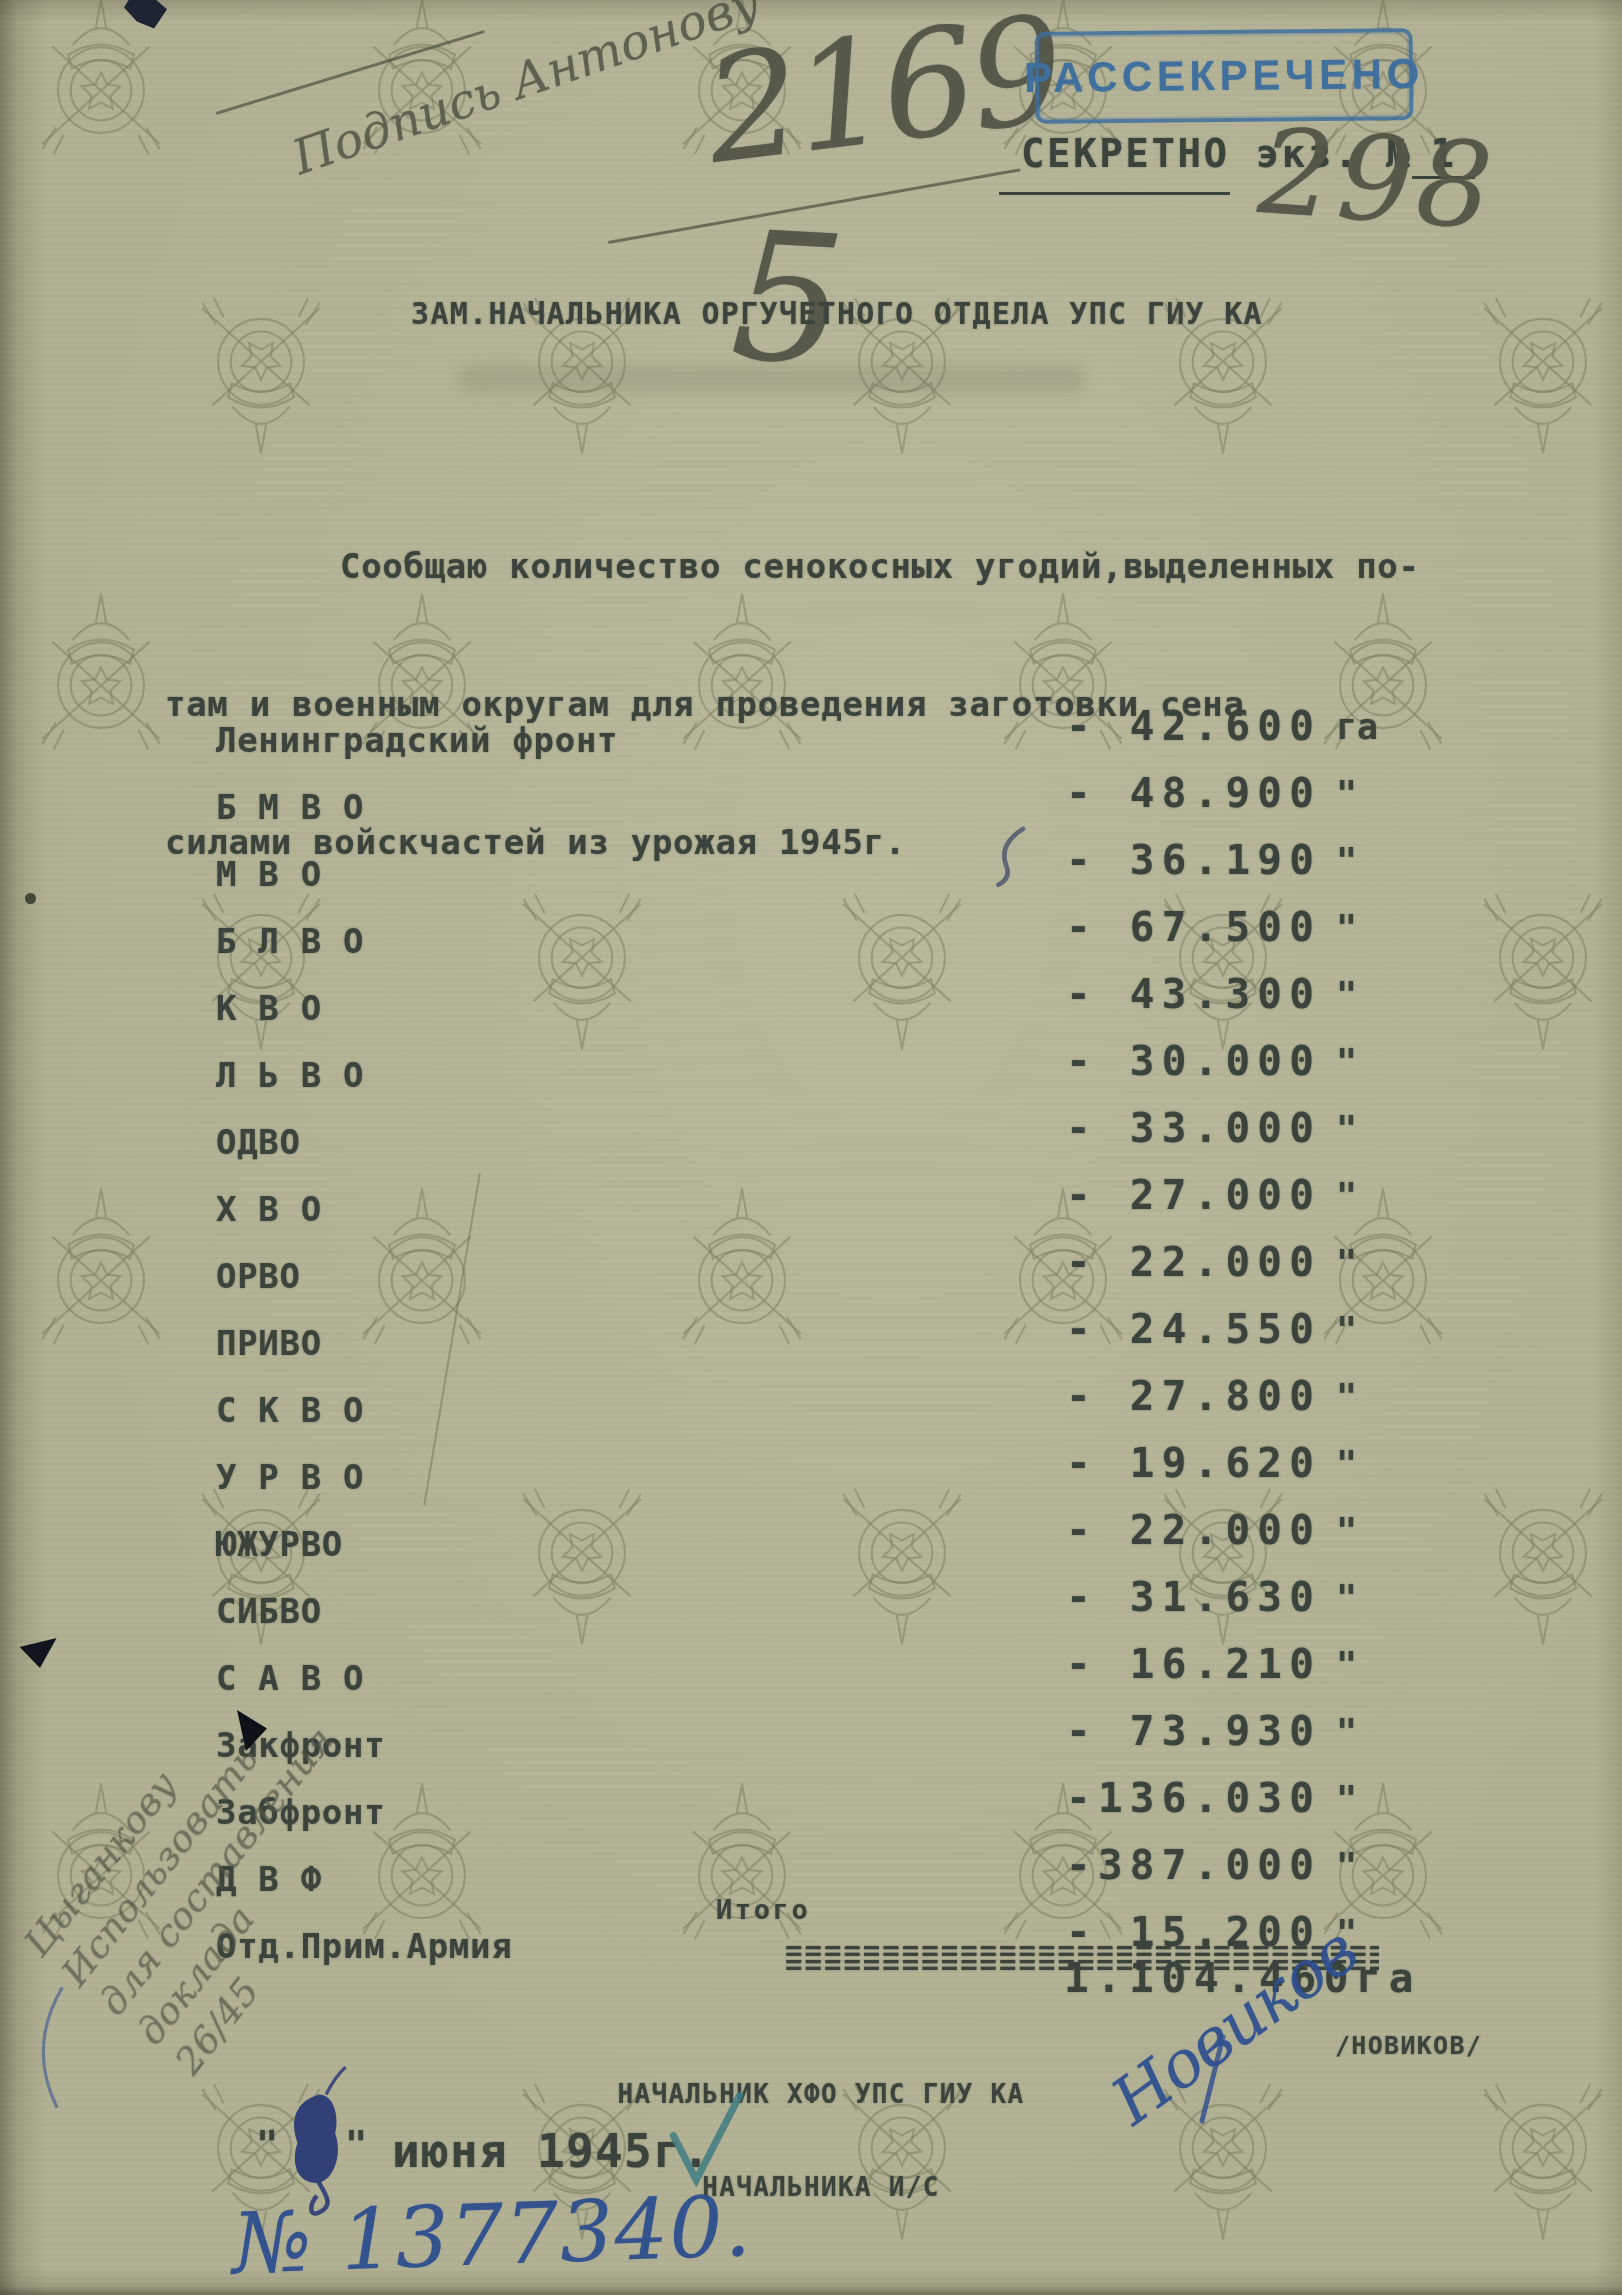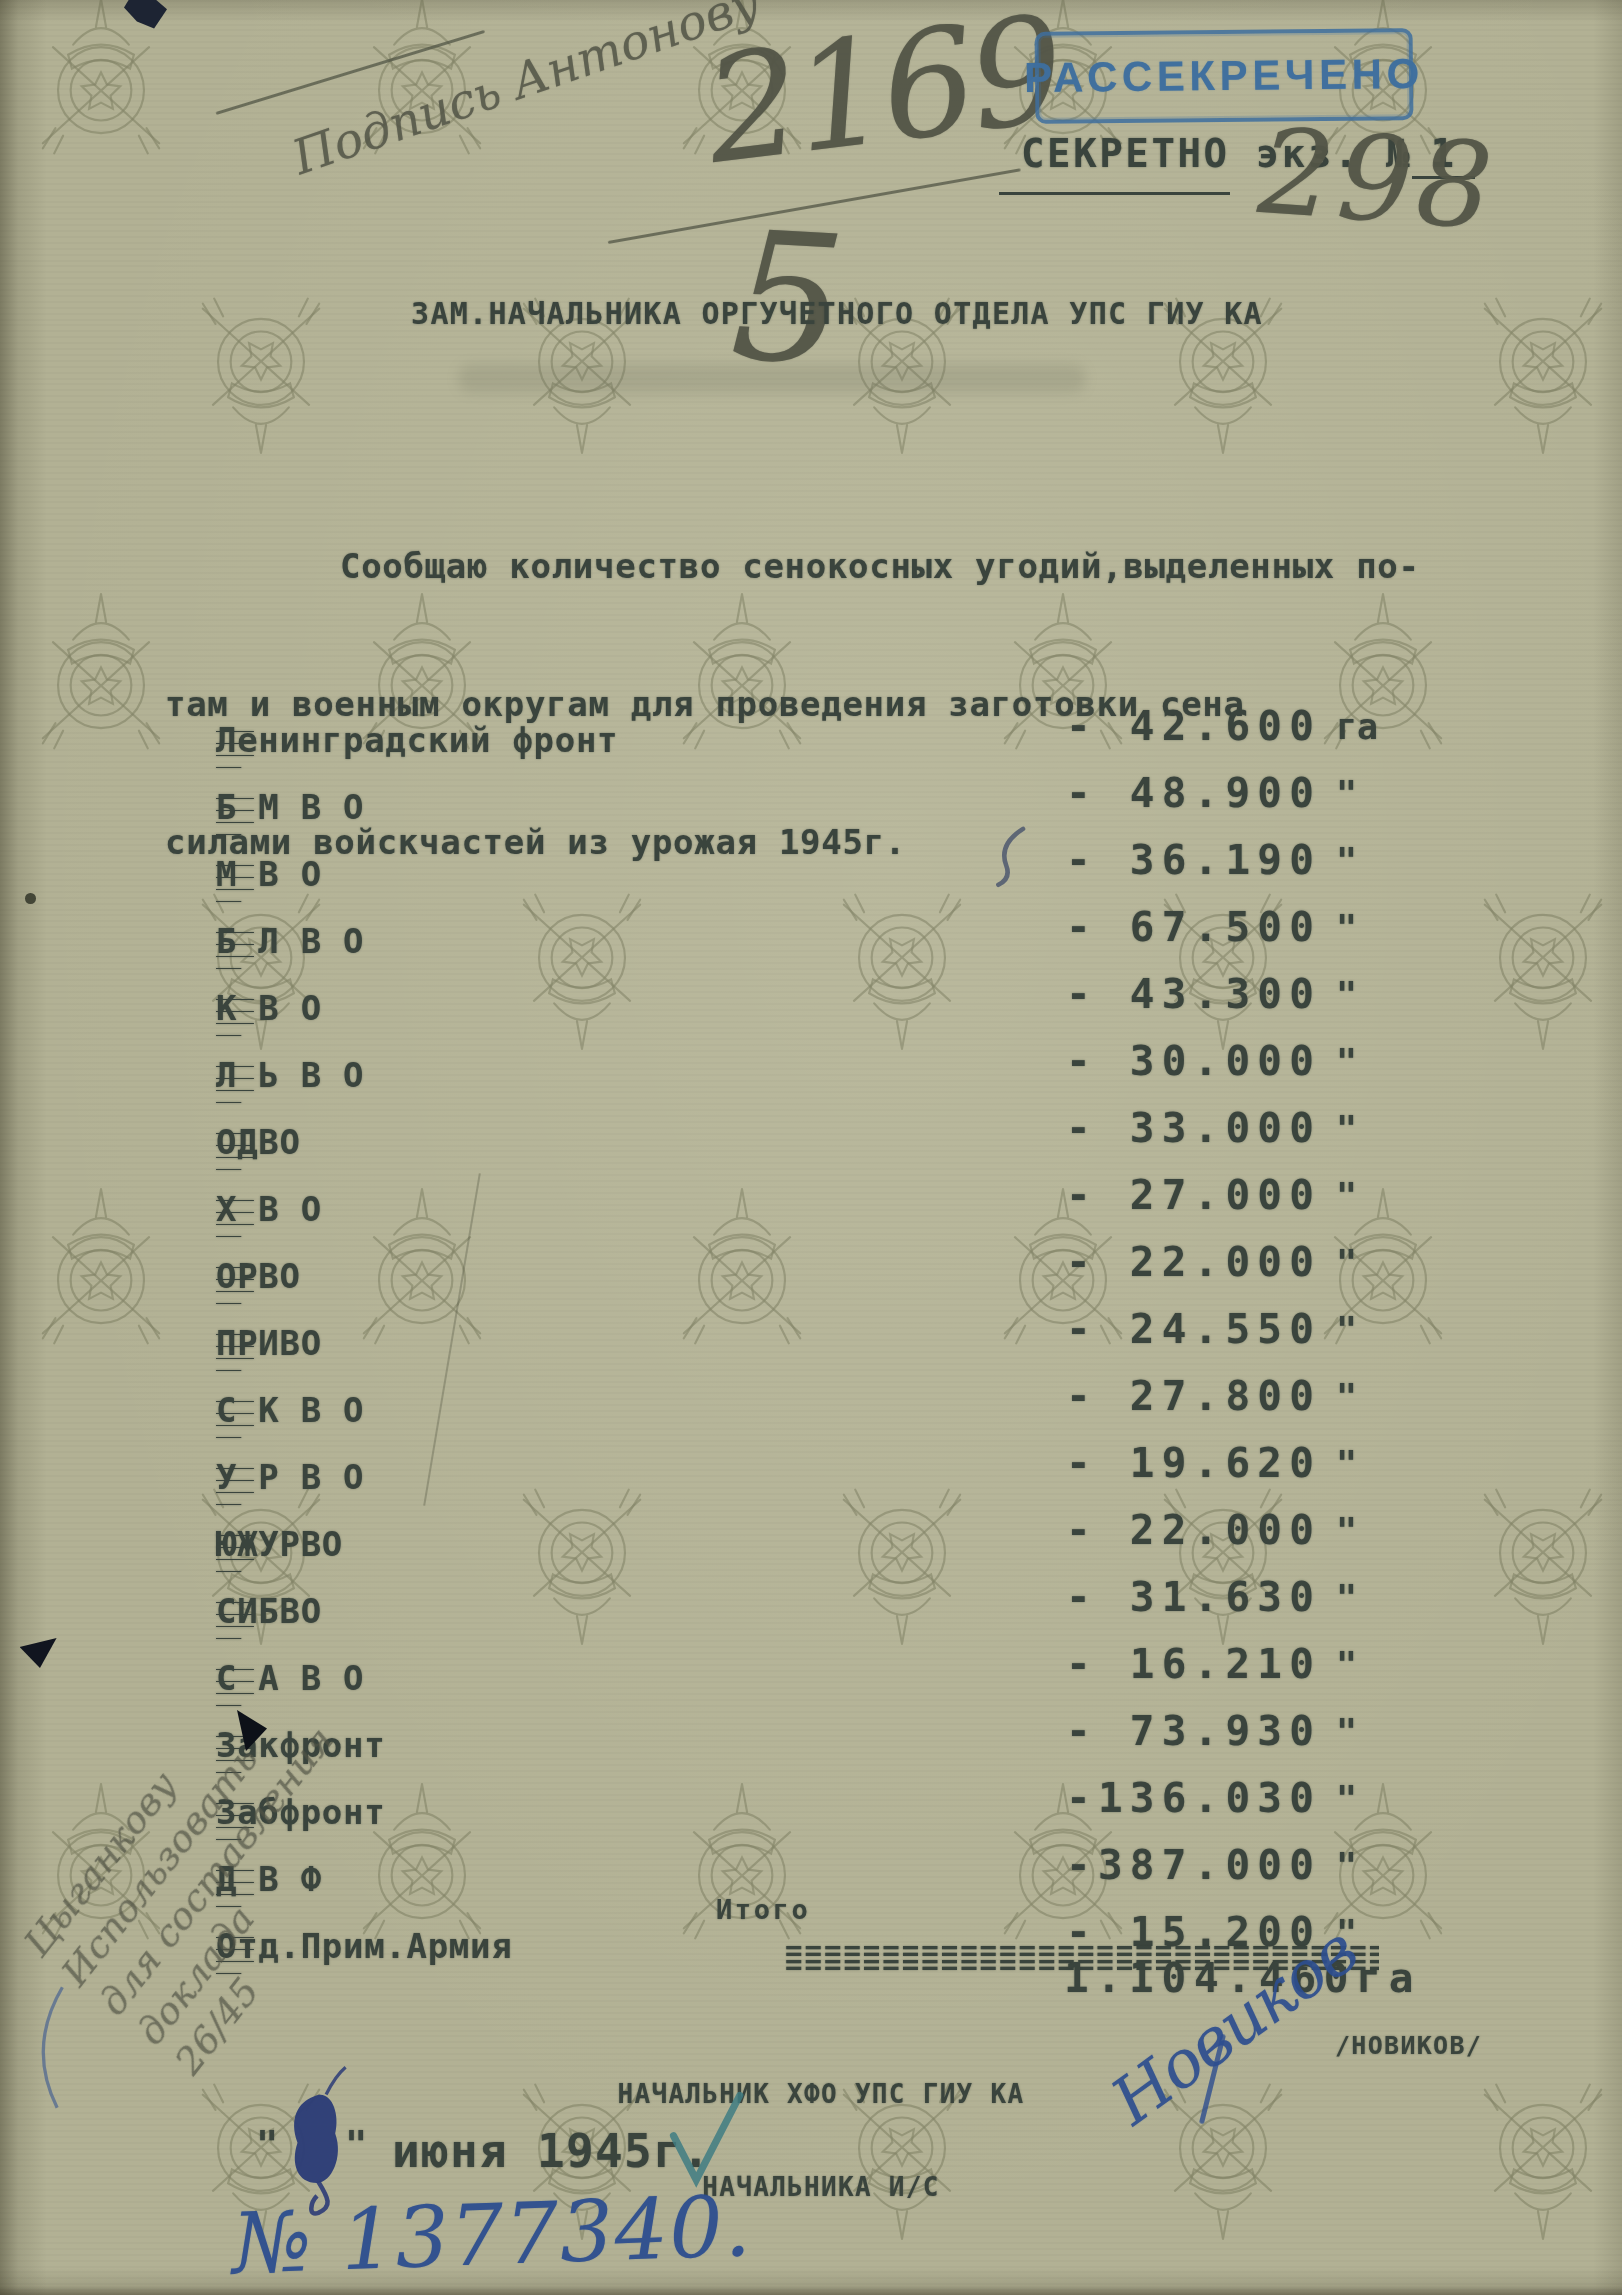--- a/index.html
+++ b/index.html
@@ -30,21 +30,21 @@
   .num2169{left:706px;top:5.2px;font-size:147px;transform:rotate(-7deg);letter-spacing:-5.2px;}
   .num5{left:732px;top:196px;font-size:177px;transform:rotate(3deg);}
   .note-top{left:281px;top:51px;font-size:48px;transform:rotate(-19deg);white-space:nowrap;opacity:.9;}
   .stroke{position:absolute;background:rgba(82,85,70,0.75);height:3.3px;border-radius:2px;
     transform-origin:0 50%;filter:blur(0.3px);}
   .recipient{left:379px;top:216px;width:916px;text-align:center;font-size:30px;line-height:39px;letter-spacing:1.3px;white-space:pre;}
   .ghost{left:458px;top:364px;width:628px;height:29px;background:rgba(110,112,92,0.4);filter:blur(5.9px);opacity:.5;border-radius:13px;}
   .bodytext{left:165px;top:451px;font-size:34px;line-height:46px;letter-spacing:0.7px;white-space:pre;}
   .bodytext .l1{padding-left:175px;}
   .alloc{left:216px;top:708px;width:1184px;}
-  .row{position:relative;height:67px;white-space:pre;text-decoration:underline;}
+  .row{position:relative;height:67px;white-space:pre;}
   .r-name{position:absolute;left:0;font-size:34px;letter-spacing:0.7px;}
   .r-val{position:absolute;left:850px;top:-6.5px;font-size:41px;letter-spacing:7.2px;}
   .r-unit{position:absolute;left:1120px;top:-1.3px;font-size:35px;}
   .sep{left:785px;top:1944px;width:594px;height:31px;overflow:hidden;font-size:29px;line-height:13.7px;letter-spacing:2px;white-space:nowrap;}
   .total-label{left:716px;top:1894px;font-size:27px;letter-spacing:2.6px;}
   .total-value{left:1064px;top:1954px;font-size:41px;letter-spacing:7.8px;white-space:pre;}
   .sigblock{left:445px;top:2017px;width:752px;text-align:center;font-size:26px;line-height:31px;letter-spacing:1.3px;white-space:pre;}
   .signame{left:1335px;top:2031px;font-size:25px;letter-spacing:1.3px;}
   .autograph{left:1093px;top:1988px;font-size:65px;letter-spacing:-1.3px;transform:rotate(-36deg);opacity:.92;}
   .q1{left:256px;top:2123px;font-size:37px;}

